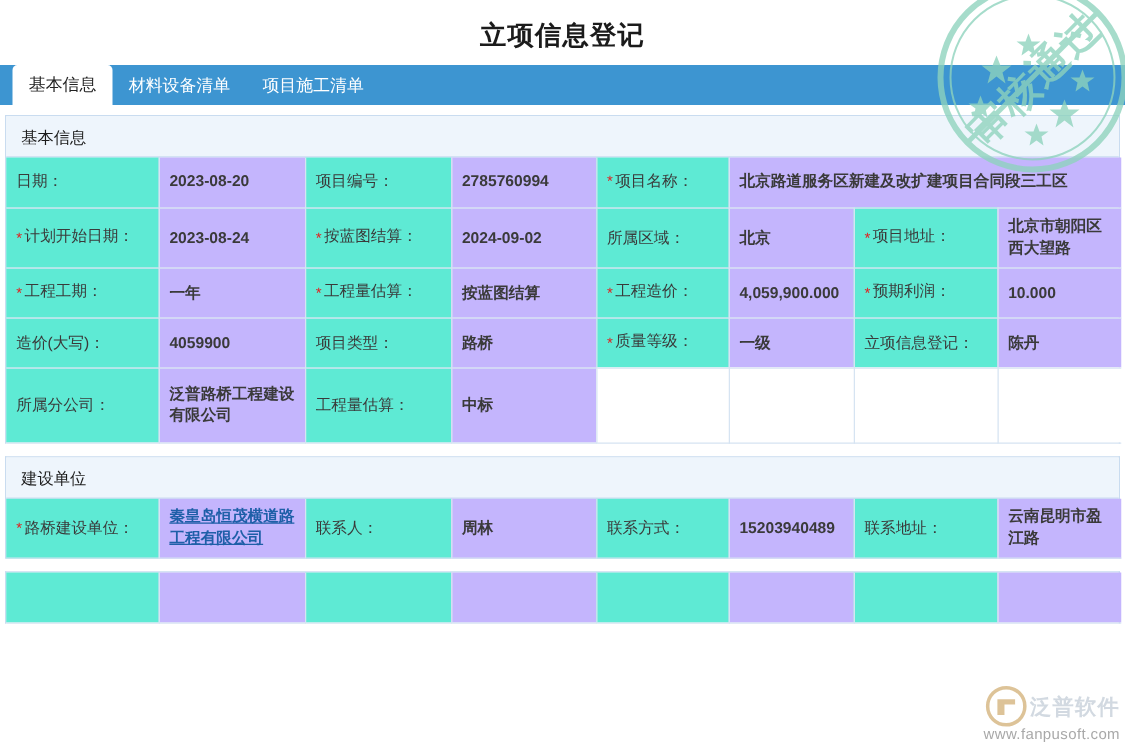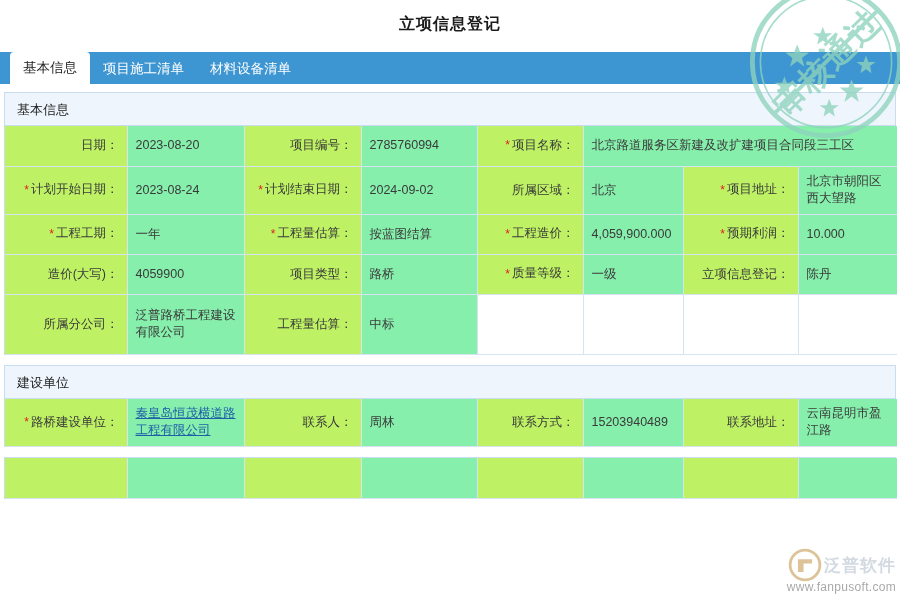--- a/index.html
+++ b/index.html
@@ -12,21 +12,21 @@
   #page {
     position: relative;
     width: 900px; height: 600px;
     background: #fff;
     overflow: hidden;
   }
 
   
   .page-title {
     text-align: center;
-    font-size: 16px;
+    font-size: 21px;
     font-weight: bold;
     color: #1b1b1b;
     letter-spacing: 1px;
     padding-top: 14px;
     padding-bottom: 12px;
     height: 52px;
   }
 
   
   .tabbar {
@@ -87,29 +87,30 @@
     border-bottom: 1px solid #d6e4f2;
     font-size: 12.5px;
     color: #3a3a3a;
     padding: 5px 8px;
     vertical-align: middle;
     line-height: 17px;
     word-break: break-all;
   }
   table.grid td:last-child { border-right: none; }
   td.lbl {
-    background: #bef264;
-    text-align: right;
+    background: #5eead4;
+    text-align: left;
     color: #2c2c2c;
     white-space: nowrap;
     padding-right: 6px;
   }
   td.val {
-    background: #86efac;
+    background: #c4b5fd;
     color: #4a4a4a;
+    font-weight: bold;
   }
   td.empty {
     background: #ffffff;
   }
   .req {
     color: #e02020;
     font-size: 12px;
     margin-right: 2px;
     vertical-align: middle;
   }
@@ -175,22 +176,22 @@
 </style>
 </head>
 <body>
 
 <div id="page">
 
   <div class="page-title">立项信息登记</div>
 
   <div class="tabbar">
     <div class="tab active">基本信息</div>
+    <div class="tab">材料设备清单</div>
     <div class="tab">项目施工清单</div>
-    <div class="tab">材料设备清单</div>
   </div>
 
   <div class="content">
 
     <div class="section">
       <div class="section-head">基本信息</div>
       <table class="grid">
         <colgroup>
             <col class="c1">
             <col class="c2">
@@ -206,21 +207,21 @@
             <td class="lbl">日期：</td>
             <td class="val">2023-08-20</td>
             <td class="lbl">项目编号：</td>
             <td class="val">2785760994</td>
             <td class="lbl"><span class="req">*</span><span>项目名称：</span></td>
             <td class="val" colspan="3">北京路道服务区新建及改扩建项目合同段三工区</td>
           </tr>
           <tr class="r-tall">
             <td class="lbl"><span class="req">*</span><span>计划开始日期：</span></td>
             <td class="val">2023-08-24</td>
-            <td class="lbl"><span class="req">*</span><span>计划结束日期：</span></td>
+            <td class="lbl"><span class="req">*</span><span>按蓝图结算：</span></td>
             <td class="val">2024-09-02</td>
             <td class="lbl">所属区域：</td>
             <td class="val">北京</td>
             <td class="lbl"><span class="req">*</span><span>项目地址：</span></td>
             <td class="val">北京市朝阳区西大望路</td>
           </tr>
           <tr class="r-norm">
             <td class="lbl"><span class="req">*</span><span>工程工期：</span></td>
             <td class="val">一年</td>
             <td class="lbl"><span class="req">*</span><span>工程量估算：</span></td>

